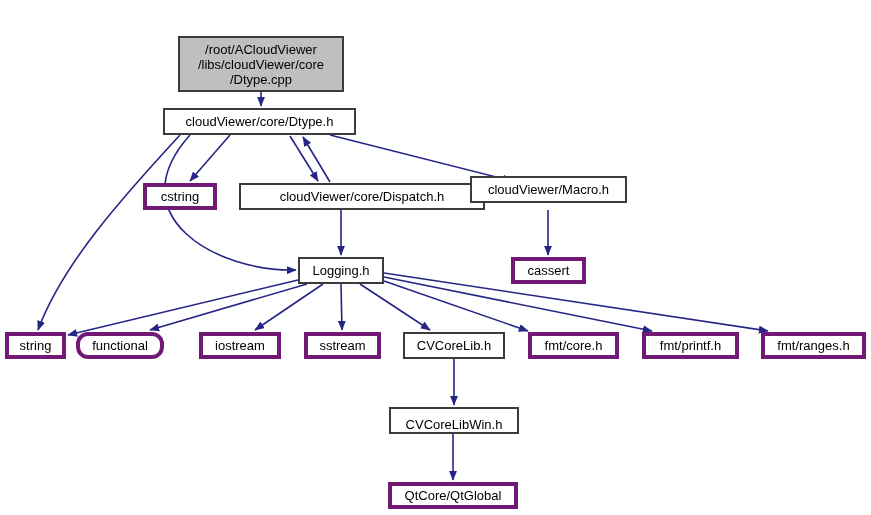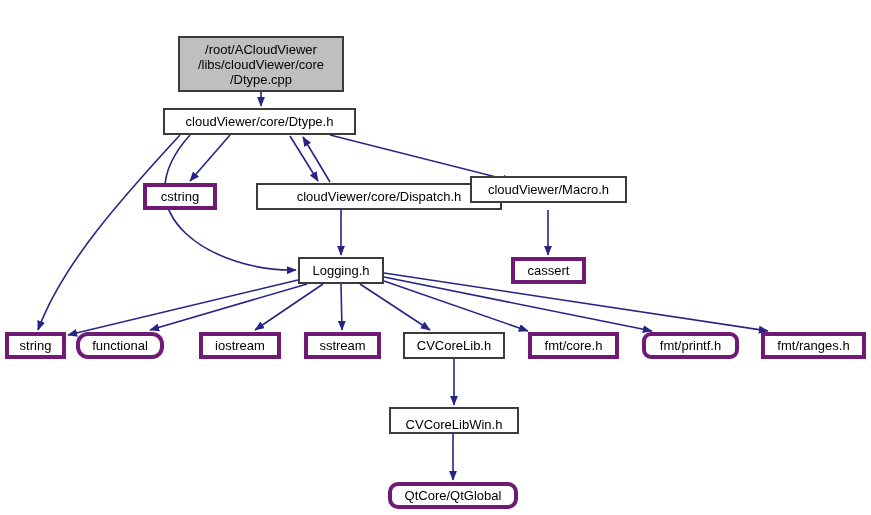--- a/index.html
+++ b/index.html
@@ -85,29 +85,29 @@
         <path d="M453,434 L453,480" marker-end="url(#arrowhead)"></path>
       </g>
   </svg>
 
   <div id="node-layer">
       <div class="node root" style="left: 178px; top: 7px; width: 166px; height: 56px;"><span class="node-label">/root/ACloudViewer
 /libs/cloudViewer/core
 /Dtype.cpp</span></div>
       <div class="node strong" style="left: 163px; top: 108px; width: 193px; height: 27px;"><span class="node-label">cloudViewer/core/Dtype.h</span></div>
       <div class="node weak" style="left: 143px; top: 183px; width: 74px; height: 27px;"><span class="node-label">cstring</span></div>
-      <div class="node strong" style="left: 256px; top: 183px; width: 246px; height: 27px;"><span class="node-label">cloudViewer/core/Dispatch.h</span></div>
+      <div class="node strong" style="left: 239px; top: 183px; width: 246px; height: 27px;"><span class="node-label">cloudViewer/core/Dispatch.h</span></div>
       <div class="node strong" style="left: 470px; top: 176px; width: 157px; height: 27px;"><span class="node-label">cloudViewer/Macro.h</span></div>
       <div class="node strong" style="left: 298px; top: 257px; width: 86px; height: 27px;"><span class="node-label">Logging.h</span></div>
       <div class="node weak" style="left: 511px; top: 257px; width: 75px; height: 27px; justify-content: center;"><span class="node-label">cassert</span></div>
       <div class="node weak" style="left: 5px; top: 332px; width: 61px; height: 27px;"><span class="node-label">string</span></div>
       <div class="node weak" style="left: 76px; top: 332px; width: 88px; height: 27px; border-radius: 12px;"><span class="node-label">functional</span></div>
       <div class="node weak" style="left: 199px; top: 332px; width: 82px; height: 27px;"><span class="node-label">iostream</span></div>
       <div class="node weak" style="left: 304px; top: 332px; width: 77px; height: 27px;"><span class="node-label">sstream</span></div>
       <div class="node strong" style="left: 403px; top: 332px; width: 102px; height: 27px;"><span class="node-label">CVCoreLib.h</span></div>
       <div class="node weak" style="left: 528px; top: 332px; width: 91px; height: 27px;"><span class="node-label">fmt/core.h</span></div>
-      <div class="node weak" style="left: 642px; top: 332px; width: 97px; height: 27px; border-radius: 9px;"><span class="node-label">fmt/printf.h</span></div>
+      <div class="node weak" style="left: 642px; top: 332px; width: 97px; height: 27px;"><span class="node-label">fmt/printf.h</span></div>
       <div class="node weak" style="left: 761px; top: 332px; width: 105px; height: 27px;"><span class="node-label">fmt/ranges.h</span></div>
       <div class="node strong" style="left: 389px; top: 407px; width: 130px; height: 27px; align-items: flex-end;"><span class="node-label">CVCoreLibWin.h</span></div>
-      <div class="node weak" style="left: 388px; top: 482px; width: 130px; height: 27px; border-radius: 10px;"><span class="node-label">QtCore/QtGlobal</span></div>
+      <div class="node weak" style="left: 388px; top: 482px; width: 130px; height: 27px;"><span class="node-label">QtCore/QtGlobal</span></div>
     </div>
 
 </div>
 
 </body></html>

